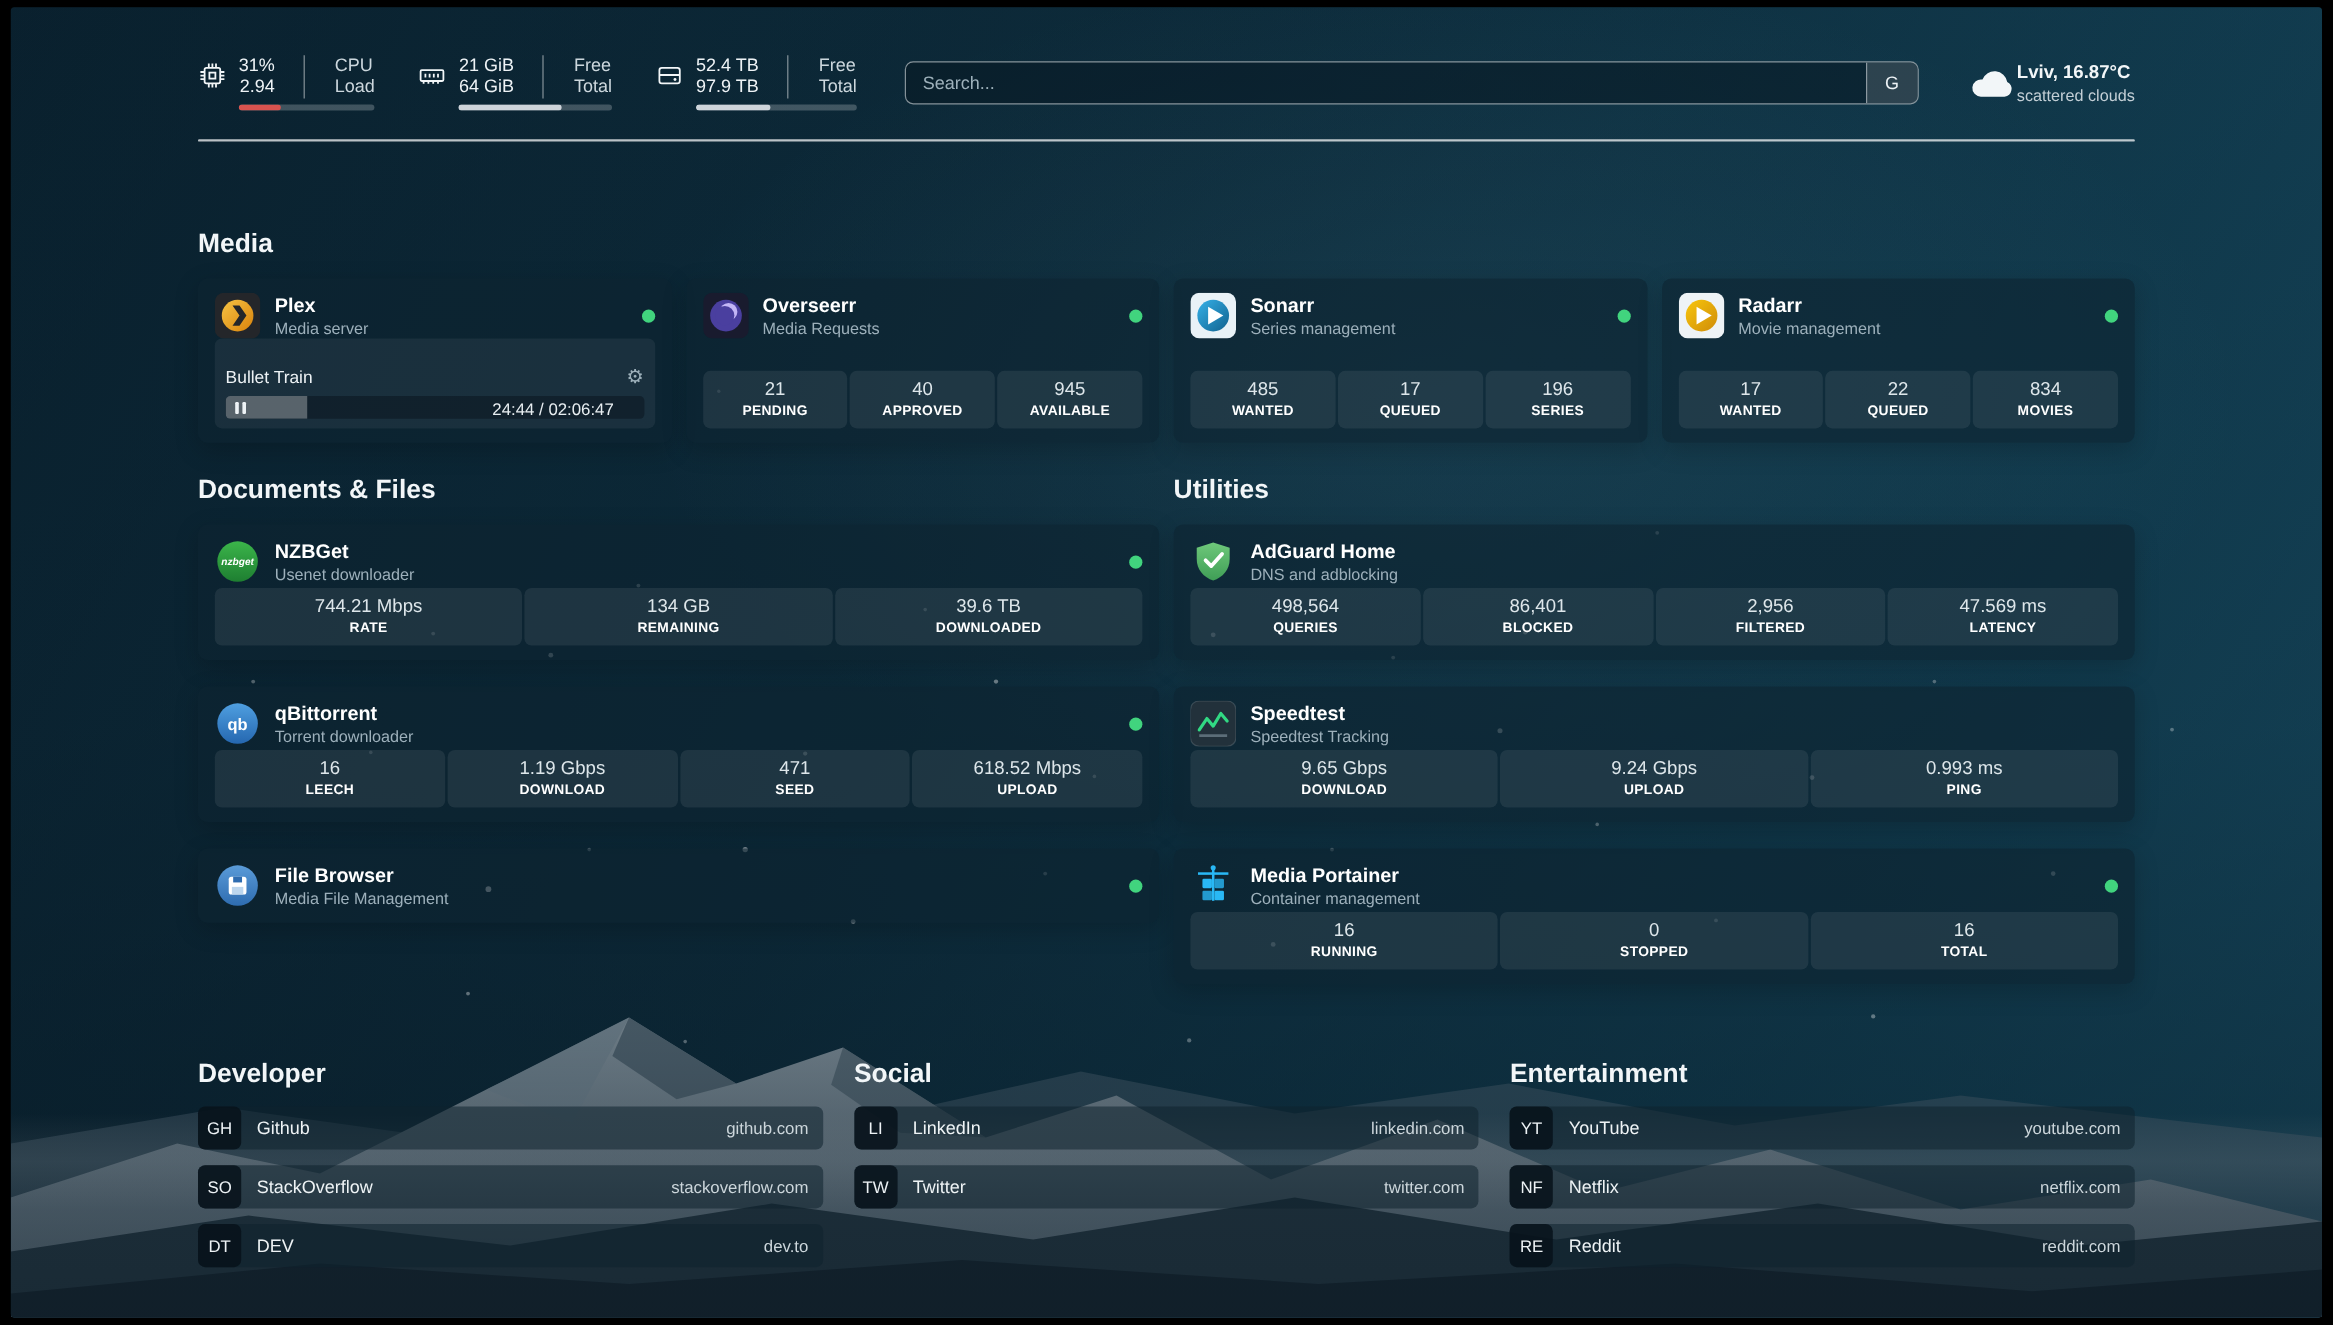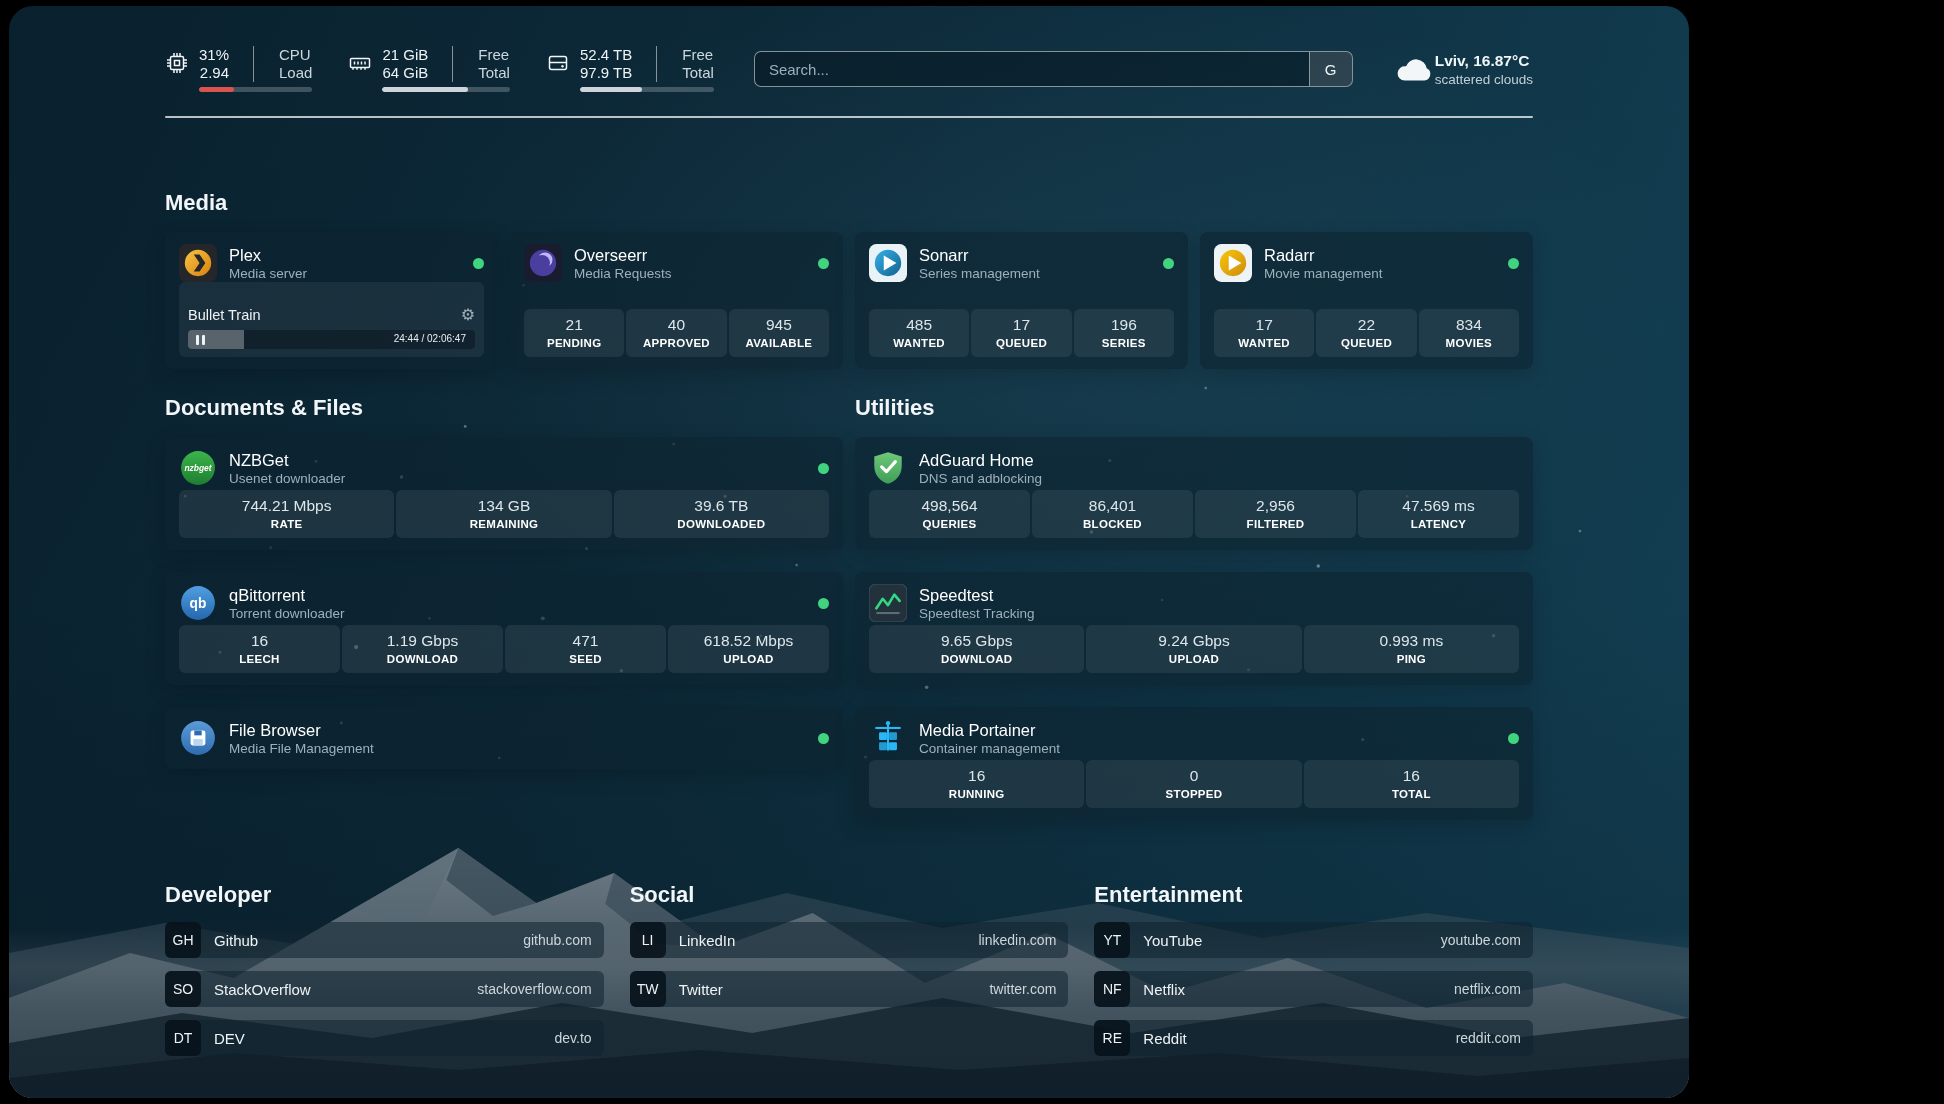--- a/index.html
+++ b/index.html
@@ -1,17 +1,17 @@
 <!DOCTYPE html>
 <html><head>
 <meta charset="utf-8">
 <style>
   html,body{margin:0;padding:0}
   body{width:1944px;height:1104px;background:#000;font-family:"Liberation Sans","DejaVu Sans",sans-serif;overflow:hidden;position:relative}
-  .screen{position:absolute;top:6px;left:9px;width:1680px;height:1092px;border-radius:24px;overflow:hidden;
+  .screen{position:absolute;top:6px;left:9px;width:1926px;height:1092px;border-radius:3px;overflow:hidden;
           background:linear-gradient(118deg,#0a2230 0%,#0f3142 42%,#15485e 78%,#1a566f 100%)}
   .glow{position:absolute;inset:0;background:radial-gradient(950px 520px at 62% 30%, rgba(95,165,190,.16), transparent 70%)}
   .mountains{position:absolute;left:0;bottom:0;width:100%;height:400px}
   .tint{position:absolute;inset:0;background:linear-gradient(180deg, rgba(8,28,40,.28) 0%, rgba(8,28,40,.36) 55%, rgba(6,20,30,.55) 100%)}
   .specks{position:absolute;inset:0;z-index:2;pointer-events:none}
   .content{position:relative;z-index:3;padding:0 156px}
 
   
   .topbar{display:flex;align-items:center;margin-top:40px;gap:36px}
   .sysw{display:flex;align-items:flex-start;gap:10px}
@@ -39,39 +39,39 @@
   .media-grid{display:grid;grid-template-columns:repeat(4,1fr);gap:12px;margin-top:16px}
   .two-col{display:grid;grid-template-columns:1fr 1fr;gap:12px;margin-top:26px}
   .stack{display:flex;flex-direction:column;gap:22px;margin-top:16px}
   .card{background:rgba(13,36,48,.62);border-radius:8px;padding:12px 14px;display:flex;flex-direction:column;
         box-shadow:0 6px 20px rgba(0,0,0,.18);cursor:pointer}
   .h-lg{min-height:130px;box-sizing:border-box}
   .h-md{min-height:113px;box-sizing:border-box}
   .h-sm{min-height:58px;box-sizing:border-box;justify-content:center}
   .card-header{display:flex;align-items:center;gap:12px}
   .svc-icon{width:38px;height:38px;flex:none}
-  .svc-title{font-size:16.5px;font-weight:400;color:#fff;line-height:20px}
+  .svc-title{font-size:16.5px;font-weight:700;color:#fff;line-height:20px}
   .svc-sub{font-size:13.5px;color:#9db0bb;margin-top:1px}
   .dot{width:11px;height:11px;border-radius:50%;margin-left:auto;flex:none}
   .stats{display:grid;gap:2px;margin-top:auto}
   .cols-3{grid-template-columns:repeat(3,1fr)}
   .cols-4{grid-template-columns:repeat(4,1fr)}
   .stat{background:rgba(255,255,255,.075);border-radius:6px;text-align:center;padding:6px 4px 8px}
   .stat-value{font-size:15.5px;color:#dde6ea;line-height:19px;white-space:nowrap}
   .stat-label{font-size:11.5px;font-weight:700;color:#fff;margin-top:3px;letter-spacing:.3px}
 
   
   .plex-session{margin-top:auto;background:rgba(255,255,255,.06);border-radius:6px;padding:25px 9px 8px}
   .plex-now{display:flex;align-items:center;font-size:14.5px;color:#edf2f5}
   .gear{margin-left:auto;font-size:16px;color:#9db0ba;line-height:1;cursor:pointer}
   .plex-bar{position:relative;height:19px;background:rgba(6,16,24,.45);border-radius:4px;margin-top:7px;overflow:hidden}
   .plex-fill{position:absolute;left:0;top:0;bottom:0;background:rgba(255,255,255,.30)}
   .pause{position:absolute;left:8px;top:4.5px;display:flex;gap:3px;cursor:pointer}
   .pause i{width:3px;height:10px;background:#eef3f6;border-radius:1px;display:block}
-  .ptime{position:absolute;right:9px;top:2.5px;font-size:10px;color:#e8eef1}
+  .ptime{position:absolute;right:25px;top:2.5px;font-size:14px;color:#e8eef1}
 
   
   .bm-grid{display:grid;grid-template-columns:repeat(3,1fr);gap:26px;margin-top:62px}
   .bm-list{margin-top:14px;display:flex;flex-direction:column;gap:13px}
   .bm-row{height:36px;display:flex;align-items:center;background:rgba(14,34,46,.55);border-radius:6px;cursor:pointer}
   .bm-abbr{width:36px;height:36px;background:rgba(7,18,26,.85);display:flex;align-items:center;justify-content:center;
            font-weight:400;font-size:14px;color:#edf2f5;border-radius:6px;flex:none}
   .bm-name{margin-left:13px;font-size:15px;color:#eef3f5}
   .bm-url{margin-left:auto;margin-right:12px;font-size:14px;color:#ccd6db}
 </style>

